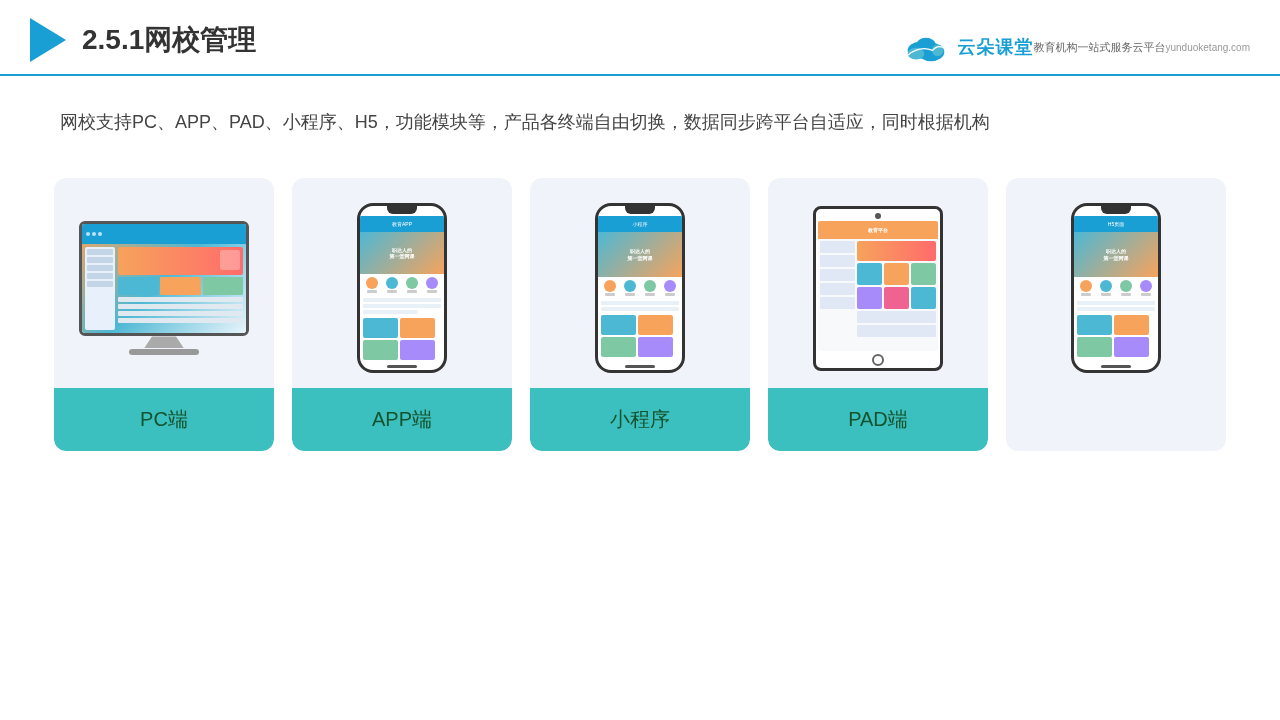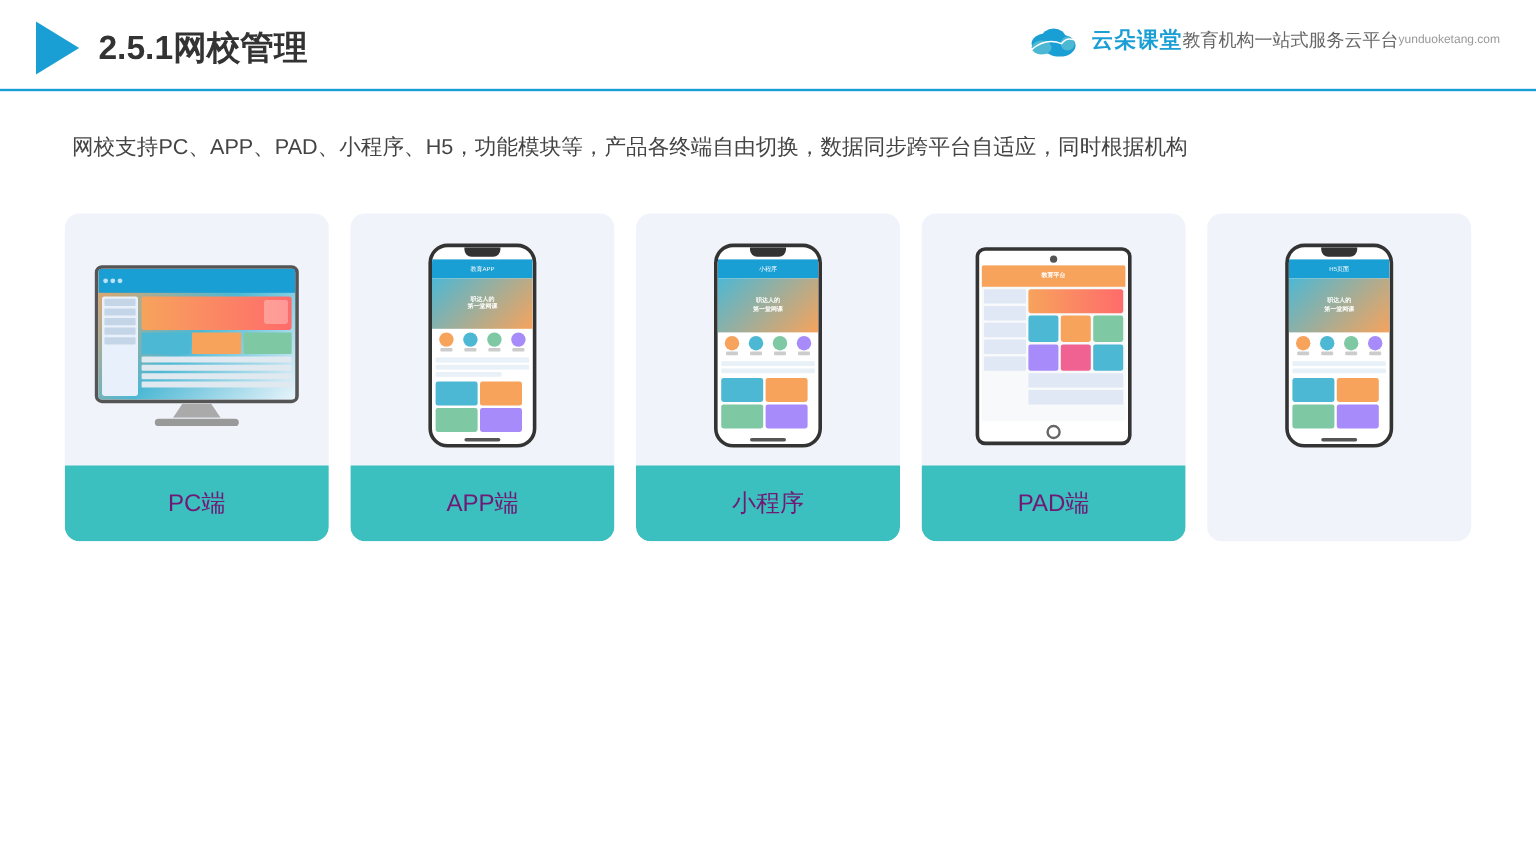--- a/index.html
+++ b/index.html
@@ -7,21 +7,21 @@
       width: 1280px;
       height: 720px;
       background: #ffffff;
       font-family: 'Microsoft YaHei', '微软雅黑', sans-serif;
       overflow: hidden;
     }
 
     
     .header {
       display: flex;
-      align-items: flex-start;
+      align-items: flex-end;
       justify-content: space-between;
       padding: 18px 30px 12px 30px;
       border-bottom: 2px solid #1a9fd4;
     }
     .header-left {
       display: flex;
       align-items: center;
       gap: 16px;
     }
     .play-icon {
@@ -50,21 +50,21 @@
       width: 50px;
       height: 30px;
     }
     .logo-text {
       font-size: 18px;
       color: #1a9fd4;
       font-weight: bold;
       letter-spacing: 1px;
     }
     .logo-sub {
-      font-size: 15px;
+      font-size: 11px;
       color: #666;
       text-align: right;
       margin-top: 0;
     }
     .logo-url {
       font-size: 10px;
       color: #999;
       text-align: center;
     }
 
@@ -99,21 +99,21 @@
       height: 210px;
       display: flex;
       align-items: center;
       justify-content: center;
       padding: 20px 15px 10px 15px;
     }
 
     .card-label {
       width: 100%;
       background: #3bbfbf;
-      color: #701a75;
+      color: #14532d;
       text-align: center;
       font-size: 20px;
       padding: 18px 0;
       border-radius: 0 0 12px 12px;
       font-weight: 500;
     }
 
     
     .pc-monitor {
       display: flex;

